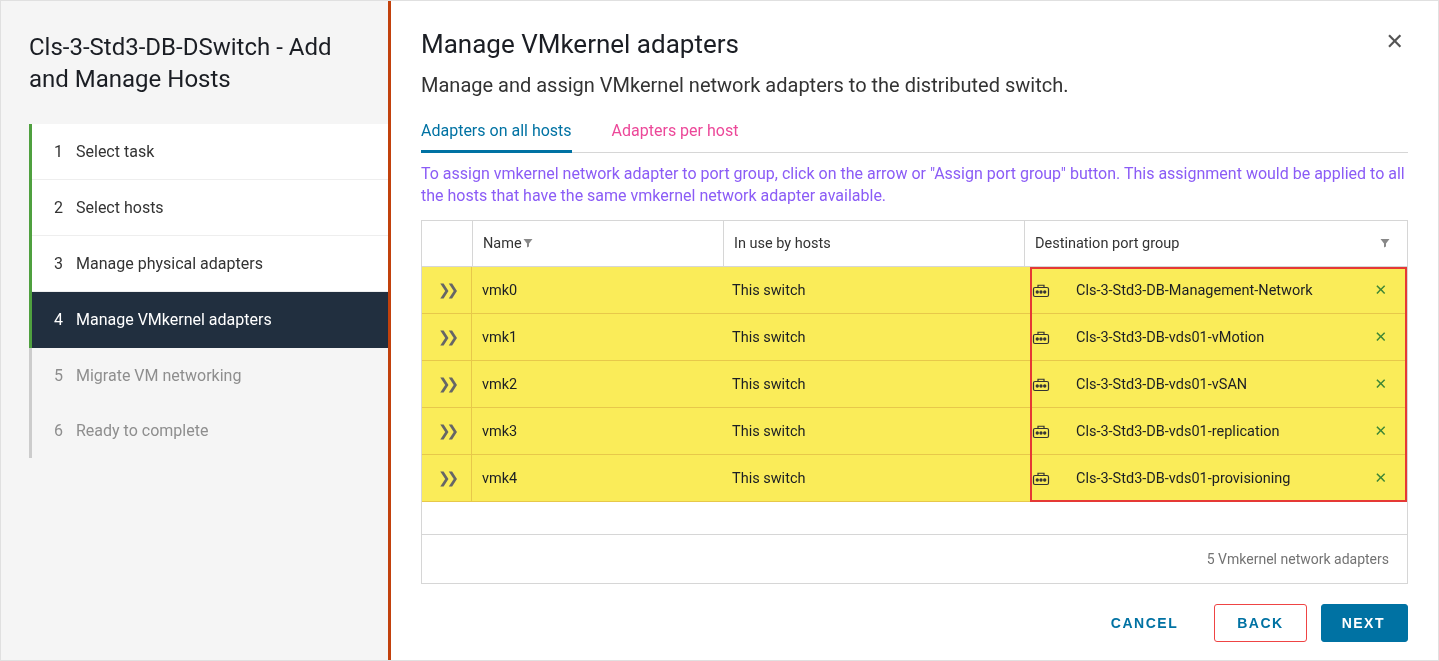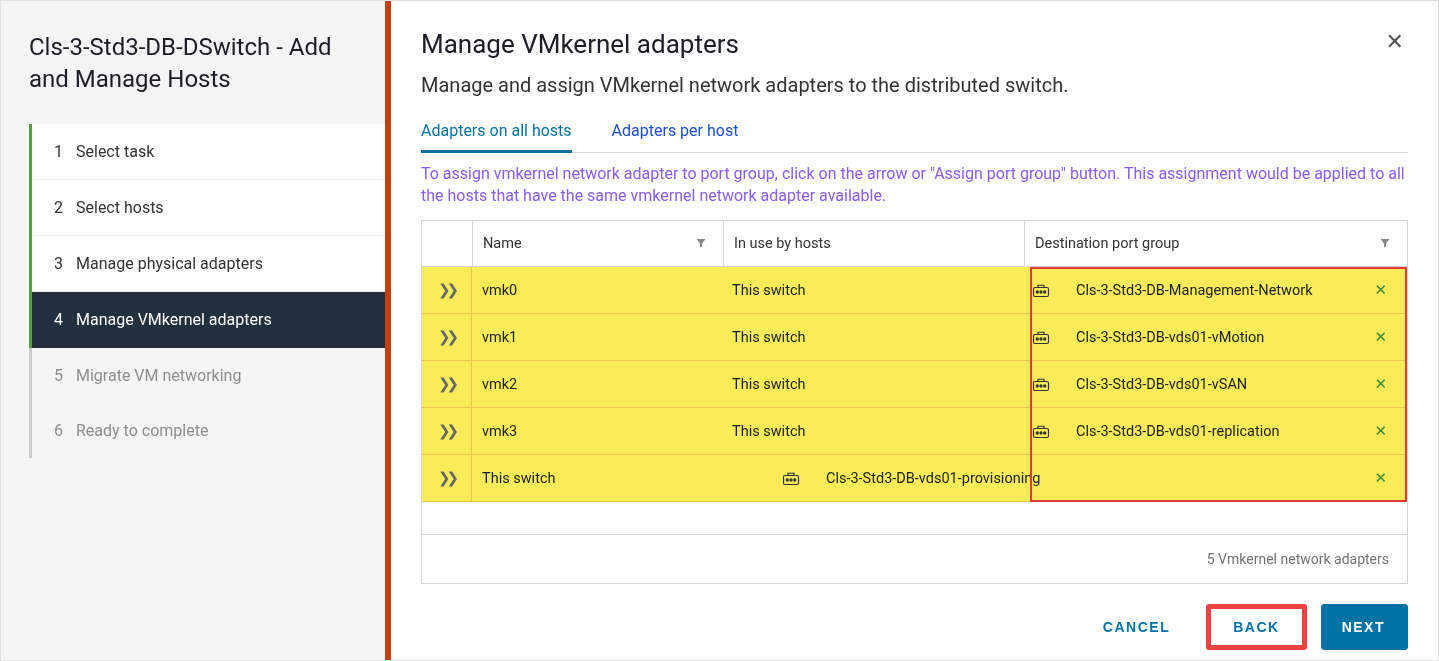--- a/index.html
+++ b/index.html
@@ -14,21 +14,21 @@
 .dialog {
   display: flex;
   width: 100%;
   height: 100%;
   border: 1px solid #e0e0e0;
 }
 .sidebar {
   width: 390px;
   background: #f5f5f5;
   padding: 30px 0 0 0;
-  border-right: 6px solid #c2410c;
+  border-right: 3px solid #c2410c;
 }
 .sidebar-title {
   font-size: 24px;
   font-weight: 400;
   color: #1b1e24;
   padding: 0 28px 28px 28px;
   line-height: 1.35;
 }
 .steps {
   border-left: 3px solid #4fa03f;
@@ -62,45 +62,45 @@
   padding: 28px 30px 20px 30px;
   display: flex;
   flex-direction: column;
   position: relative;
 }
 .main-header { display: flex; justify-content: space-between; align-items: flex-start; }
 .main-title { font-size: 26px; font-weight: 400; color: #1b1e24; }
 .close-btn { font-size: 22px; color: #555; cursor: pointer; padding: 0 4px; }
 .subtitle { font-size: 20px; color: #333; margin-top: 14px; }
 .tabs { display: flex; margin-top: 24px; border-bottom: 1px solid #d6d6d6; }
-.tab { padding: 0 0 10px 0; margin-right: 40px; font-size: 16px; color: #1d4ed8; cursor: pointer; }
+.tab { padding: 0 0 10px 0; margin-right: 40px; font-size: 16px; color: #ec4899; cursor: pointer; }
 .tab.active { color: #0072a3; border-bottom: 3px solid #0072a3; margin-bottom: -1px; }
 .help-text { font-size: 16px; color: #8b5cf6; margin-top: 10px; line-height: 1.35; }
 .table-wrapper { margin-top: 14px; border: 1px solid #d6d6d6; }
 .thead, .trow { display: flex; align-items: center; }
 .thead { border-bottom: 1px solid #d6d6d6; }
 .th, .td { padding: 14px 10px; font-size: 14.5px; }
 .col-expand { width: 50px; text-align: center; color: #555; }
-.col-name { width: 250px; display:flex; align-items:center; justify-content:space-between;}
+.col-name { width: 250px; display:flex; align-items:center; }
 .col-switch { width: 300px; }
 .col-dest { flex: 1; display:flex; align-items:center; justify-content:space-between;}
 .th { color: #333; }
 .filter-icon { color: #888; font-size: 14px; margin-right: 6px; }
 .trow { border-bottom: 1px solid #e7c84a; background: #faec59; }
 .trow .col-expand { border-right: 1px solid #e7c84a; }
 .dest-highlight { border: 2px solid #e53935; }
 .dest-cell { display: flex; align-items: center; gap: 26px; width: 100%; }
 .pg-icon { width: 18px; height: 14px; display:inline-block; }
 .remove-x { color: #3e8635; margin-left: auto; margin-right: 10px; cursor:pointer; font-size: 15px;}
 .spacer-row { height: 32px; }
 .table-footer { text-align: right; padding: 16px 18px; font-size: 14px; color: #737373; border-top: 1px solid #d6d6d6; }
 .actions { display: flex; justify-content: flex-end; gap: 14px; margin-top: auto; padding-top: 20px; }
 .btn { padding: 10px 22px; font-size: 14px; letter-spacing: 1.5px; font-weight: 600; border-radius: 3px; cursor: pointer; }
 .btn-cancel { background: none; border: none; color: #0072a3; }
-.btn-back { background: #fff; border: 5px solid #ef4444; color: #0072a3; text-align: center; }
+.btn-back { background: #fff; border: 1px solid #ef4444; color: #0072a3; text-align: center; }
 .btn-next { background: #0072a3; border: 1px solid #0072a3; color: #fff; padding-left: 20px; }
 .chev { font-size: 15px; color: #666; letter-spacing: -4px; }
 .sep { width:1px; background:#d6d6d6; align-self:stretch; }
 </style>
 </head>
 <body>
 
 <div class="dialog">
   <aside class="sidebar">
     <div class="sidebar-title">Cls-3-Std3-DB-DSwitch - Add and Manage Hosts</div>
@@ -245,20 +245,21 @@
                     <path d="M8 6V3h8v3"></path>
                   </svg></span>
               <span>Cls-3-Std3-DB-vds01-replication</span>
               <span class="remove-x">✕</span>
             </div>
           </div>
         </div>
 
         <div class="trow">
           <div class="td col-expand"><span class="chev">❯❯</span></div>
+          <div class="td col-name">vmk4</div>
           <div class="td col-switch">This switch</div>
           <div class="td col-dest">
             <div class="dest-cell">
               <span class="pg-icon"><svg viewBox="0 0 24 20" fill="none" stroke="#333" stroke-width="1.6">
                     <rect x="2" y="6" width="20" height="12" rx="2"></rect>
                     <circle cx="7" cy="12" r="1.4" fill="#333"></circle>
                     <circle cx="12" cy="12" r="1.4" fill="#333"></circle>
                     <circle cx="17" cy="12" r="1.4" fill="#333"></circle>
                     <path d="M8 6V3h8v3"></path>
                   </svg></span>

